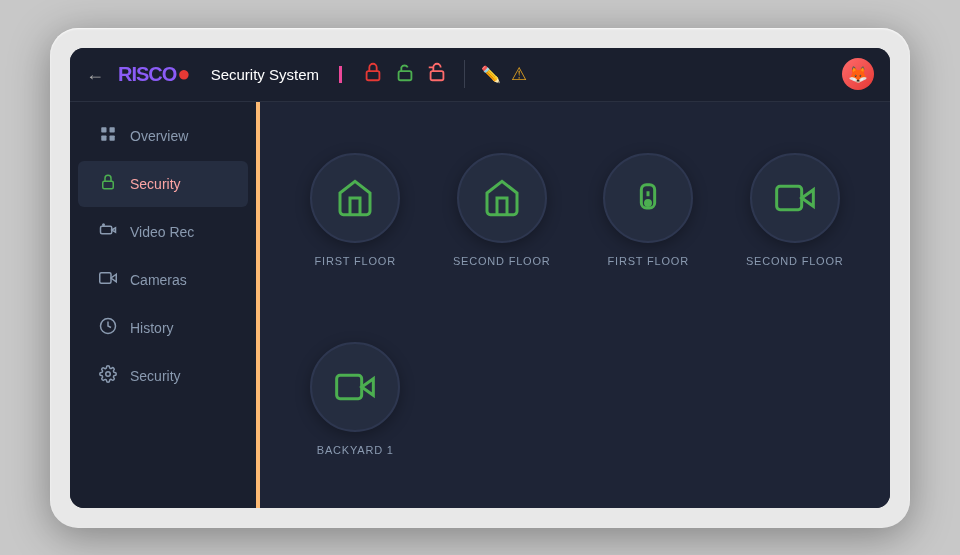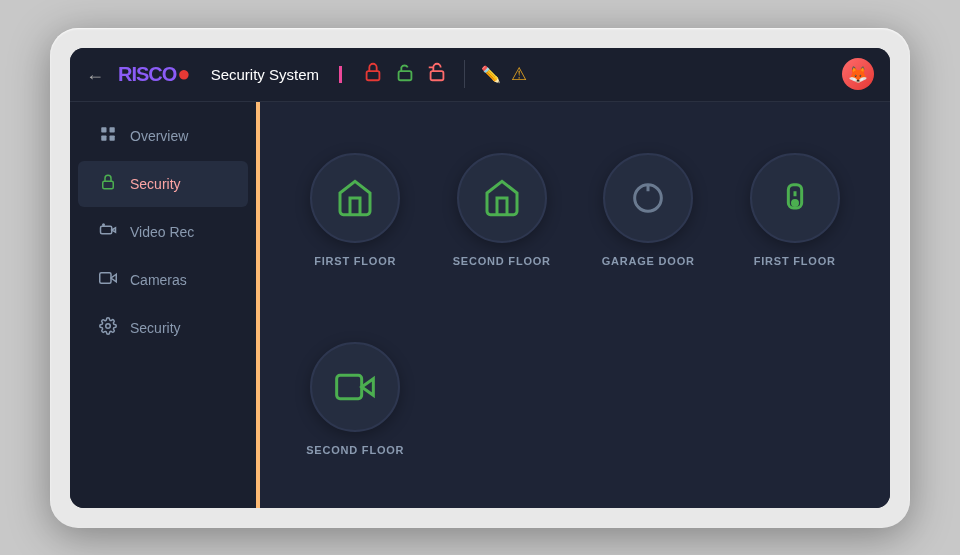--- a/index.html
+++ b/index.html
@@ -180,21 +180,21 @@
       background: #252d40;
       display: flex;
       align-items: center;
       justify-content: center;
       border: 2px solid #2e3750;
       box-shadow: 0 4px 15px rgba(0,0,0,0.3);
     }
     .device-label {
       color: #8a9ab0;
       font-size: 11px;
-      font-weight: 700;
+      font-weight: 400;
       letter-spacing: 0.8px;
       text-align: center;
     }
     .icon-svg-sm {
       width: 22px;
       height: 22px;
     }
   </style>
 </head>
 <body>
@@ -277,20 +277,29 @@
             <svg width="18" height="18" viewBox="0 0 24 24" fill="none" stroke="#8a9ab0" stroke-width="2">
               <path d="M23 7l-7 5 7 5V7z"></path>
               <rect x="1" y="5" width="15" height="14" rx="2"></rect>
             </svg>
           </span>
           <span>Cameras</span>
         </div>
         <div class="sidebar-item">
           <span class="sidebar-icon">
             <svg width="18" height="18" viewBox="0 0 24 24" fill="none" stroke="#8a9ab0" stroke-width="2">
+              <circle cx="12" cy="12" r="10"></circle>
+              <polyline points="12 6 12 12 16 14"></polyline>
+            </svg>
+          </span>
+          <span>History</span>
+        </div>
+        <div class="sidebar-item">
+          <span class="sidebar-icon">
+            <svg width="18" height="18" viewBox="0 0 24 24" fill="none" stroke="#8a9ab0" stroke-width="2">
               <circle cx="12" cy="12" r="3"></circle>
               <path d="M19.4 15a1.65 1.65 0 0 0 .33 1.82l.06.06a2 2 0 0 1-2.83 2.83l-.06-.06a1.65 1.65 0 0 0-1.82-.33 1.65 1.65 0 0 0-1 1.51V21a2 2 0 0 1-4 0v-.09A1.65 1.65 0 0 0 9 19.4a1.65 1.65 0 0 0-1.82.33l-.06.06a2 2 0 0 1-2.83-2.83l.06-.06A1.65 1.65 0 0 0 4.68 15a1.65 1.65 0 0 0-1.51-1H3a2 2 0 0 1 0-4h.09A1.65 1.65 0 0 0 4.6 9a1.65 1.65 0 0 0-.33-1.82l-.06-.06a2 2 0 0 1 2.83-2.83l.06.06A1.65 1.65 0 0 0 9 4.68a1.65 1.65 0 0 0 1-1.51V3a2 2 0 0 1 4 0v.09a1.65 1.65 0 0 0 1 1.51 1.65 1.65 0 0 0 1.82-.33l.06-.06a2 2 0 0 1 2.83 2.83l-.06.06A1.65 1.65 0 0 0 19.4 9a1.65 1.65 0 0 0 1.51 1H21a2 2 0 0 1 0 4h-.09a1.65 1.65 0 0 0-1.51 1z"></path>
             </svg>
           </span>
           <span>Security</span>
         </div>
       </div>
 
       <div class="content-area">
 
@@ -304,29 +313,20 @@
           <span class="device-label">FIRST FLOOR</span>
         </div>
         <div class="device-card">
           <div class="device-circle">
             <svg width="40" height="40" viewBox="0 0 24 24" fill="none" stroke="#4caf50" stroke-width="1.8">
               <path d="M3 9l9-7 9 7v11a2 2 0 0 1-2 2H5a2 2 0 0 1-2-2z"></path>
               <polyline points="9 22 9 12 15 12 15 22"></polyline>
             </svg>
           </div>
           <span class="device-label">SECOND FLOOR</span>
-        </div>
-        <div class="device-card">
-          <div class="device-circle">
-            <svg width="40" height="40" viewBox="0 0 24 24" fill="none" stroke="#6a7a90" stroke-width="1.8">
-              <circle cx="12" cy="12" r="8"></circle>
-              <line x1="12" y1="4" x2="12" y2="8"></line>
-            </svg>
-          </div>
-          <span class="device-label">GARAGE DOOR</span>
         </div>
 
         <div class="device-card">
           <div class="device-circle">
             <svg width="40" height="40" viewBox="0 0 24 24" fill="none" stroke="#4caf50" stroke-width="1.8">
               <rect x="8" y="4" width="8" height="14" rx="3"></rect>
               <circle cx="12" cy="15" r="1.5" fill="#4caf50"></circle>
               <line x1="12" y1="8" x2="12" y2="11"></line>
             </svg>
           </div>
@@ -334,16 +334,25 @@
         </div>
         <div class="device-card">
           <div class="device-circle">
             <svg width="40" height="40" viewBox="0 0 24 24" fill="none" stroke="#4caf50" stroke-width="1.8">
               <path d="M23 7l-7 5 7 5V7z"></path>
               <rect x="1" y="5" width="15" height="14" rx="2"></rect>
             </svg>
           </div>
           <span class="device-label">SECOND FLOOR</span>
         </div>
+        <div class="device-card">
+          <div class="device-circle">
+            <svg width="40" height="40" viewBox="0 0 24 24" fill="none" stroke="#4caf50" stroke-width="1.8">
+              <path d="M23 7l-7 5 7 5V7z"></path>
+              <rect x="1" y="5" width="15" height="14" rx="2"></rect>
+            </svg>
+          </div>
+          <span class="device-label">BACKYARD 1</span>
+        </div>
       </div>
     </div>
   </div>
 </div>
 
 </body></html>

